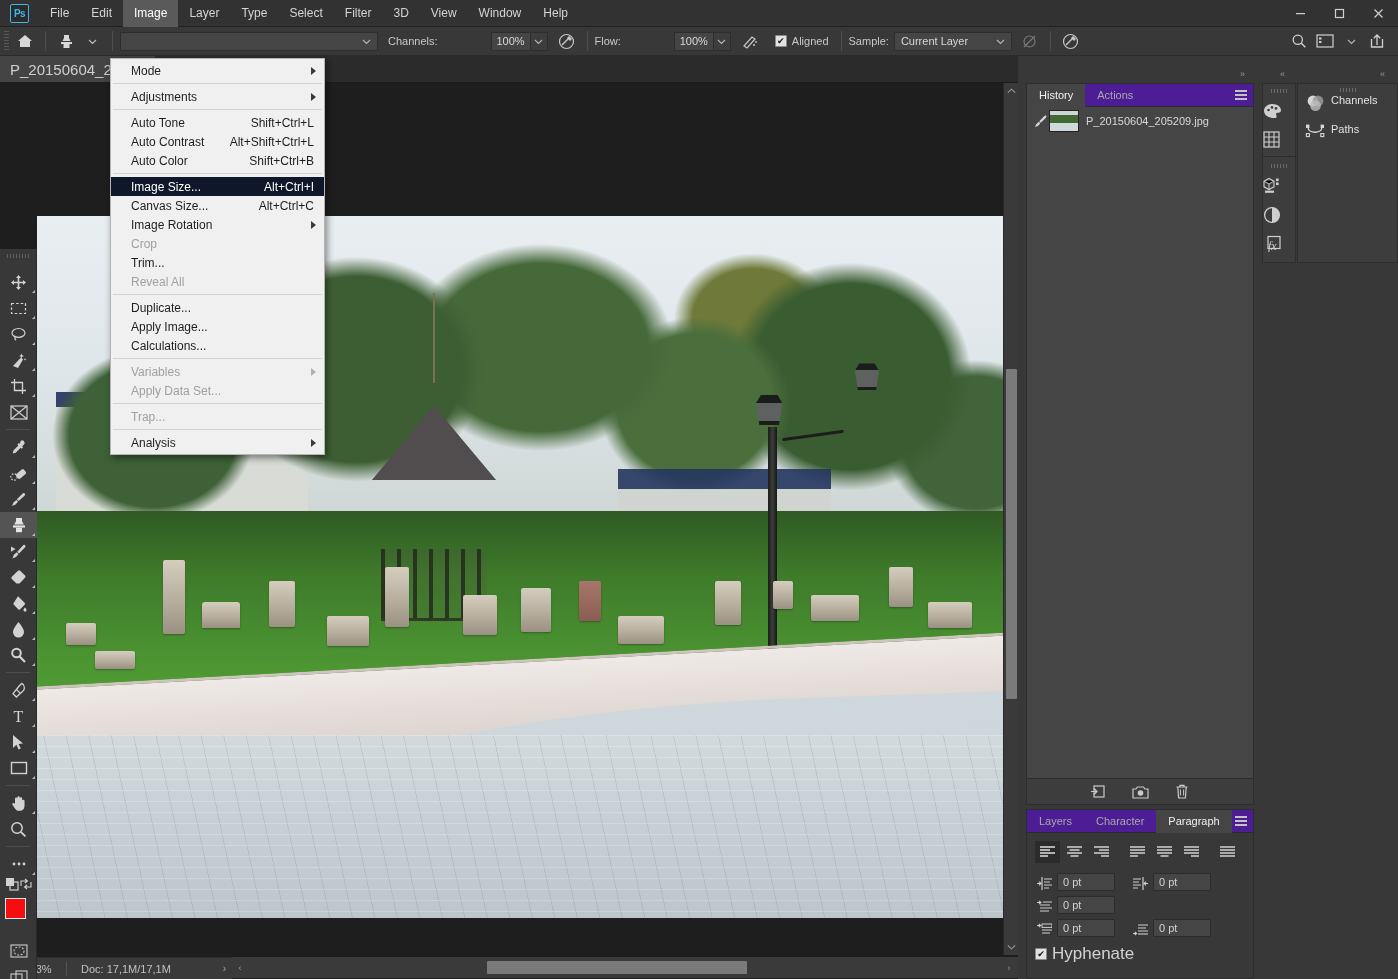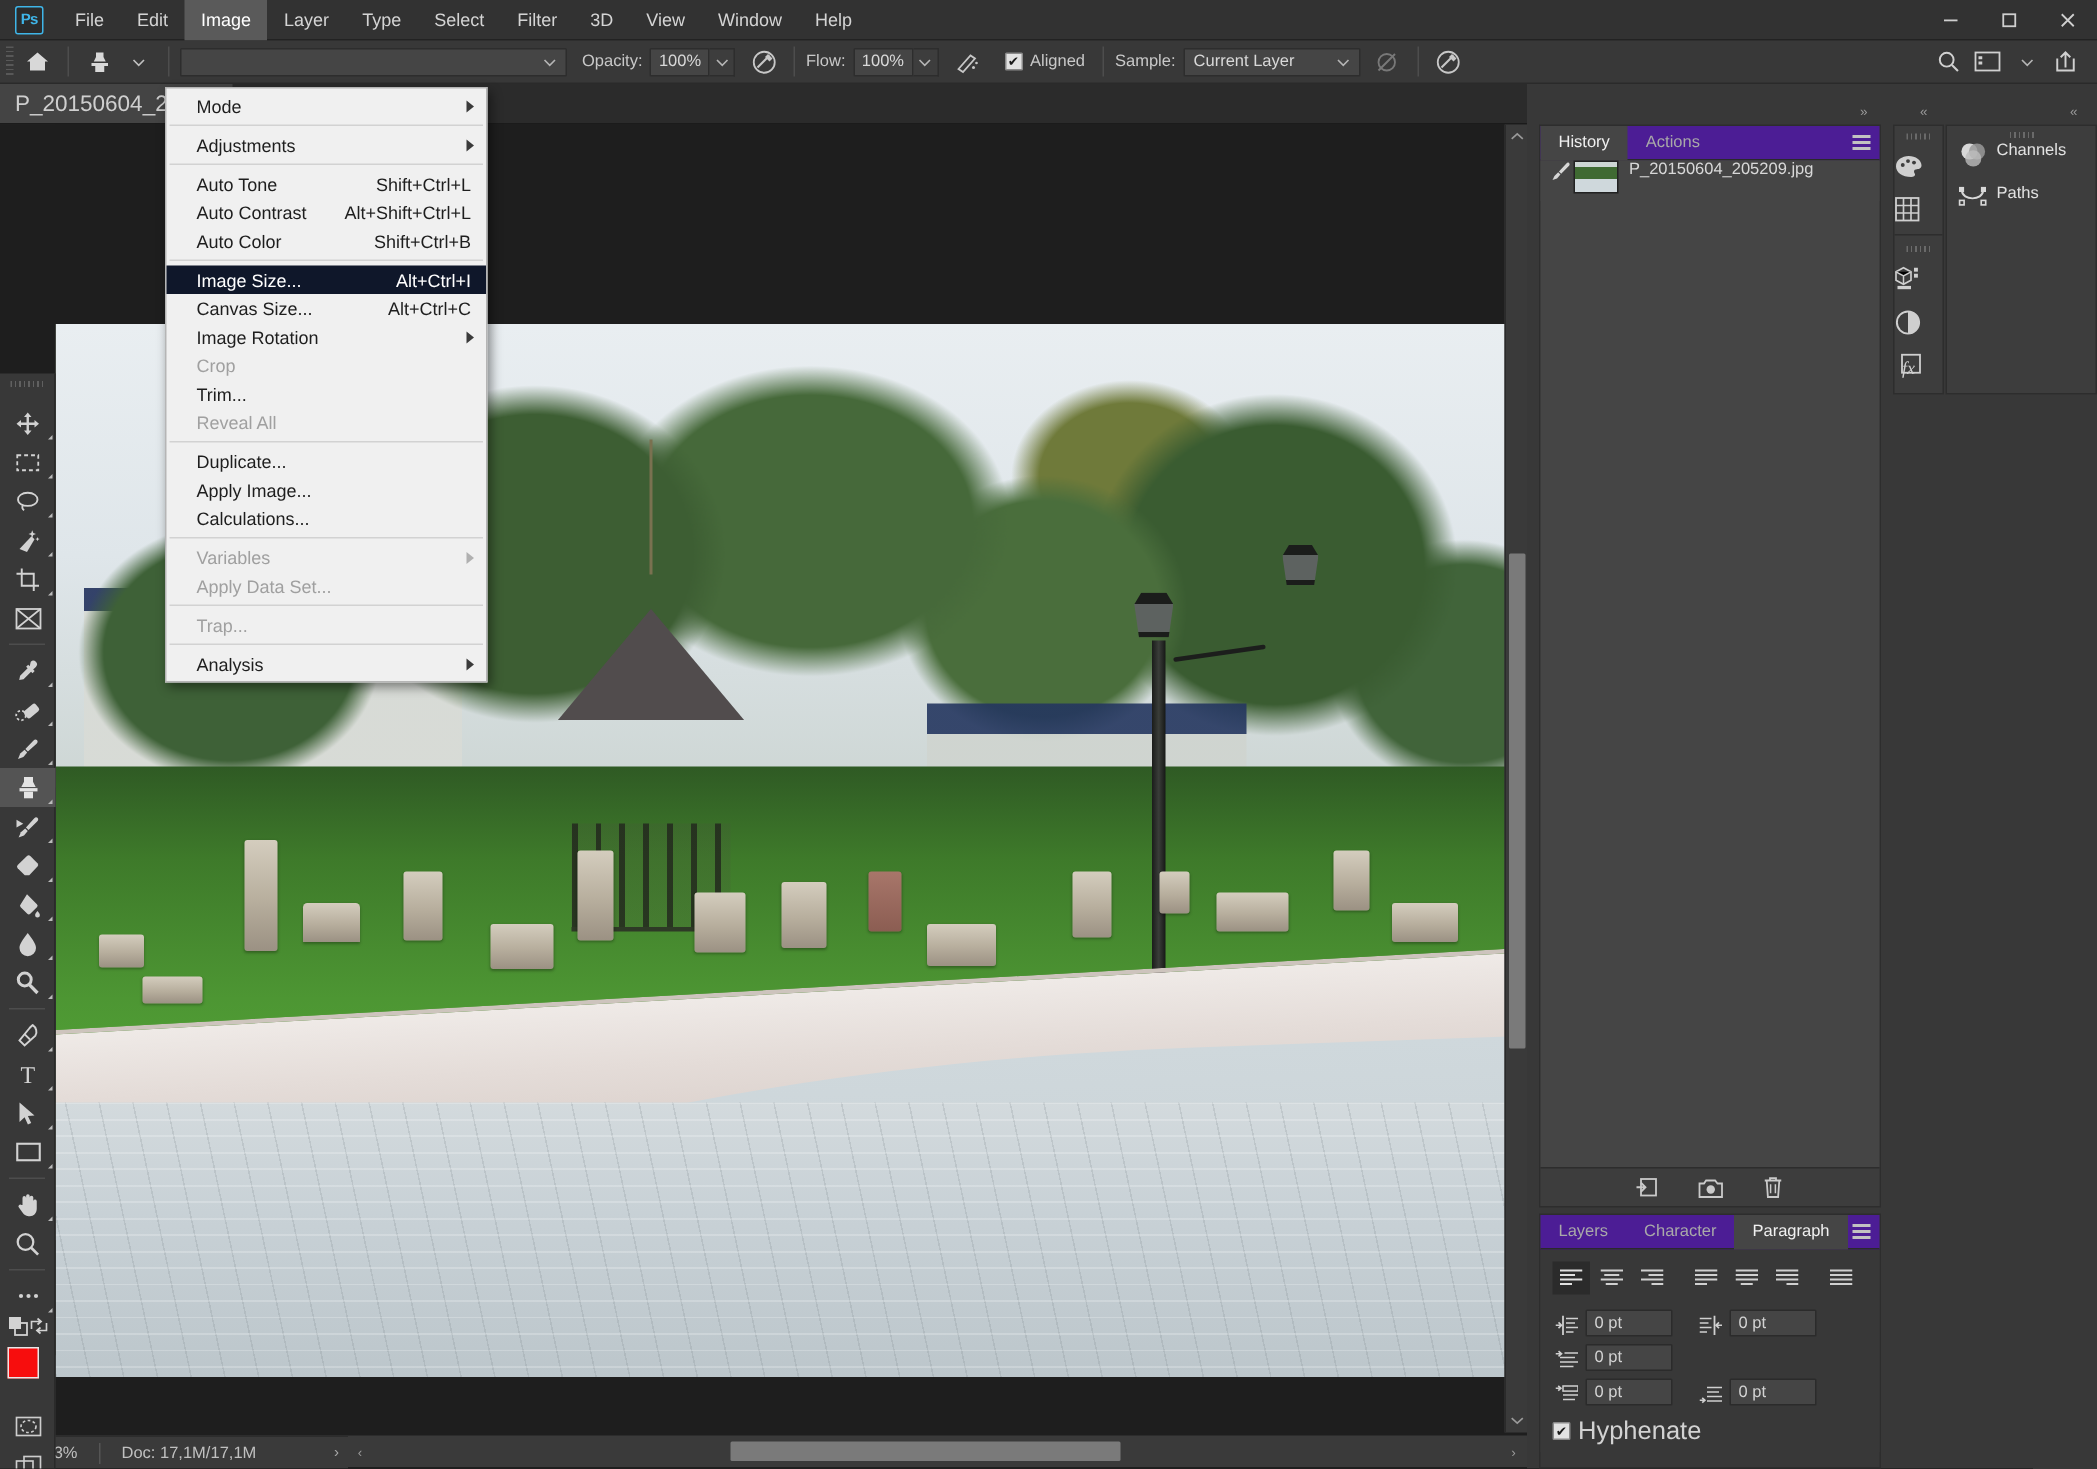--- a/index.html
+++ b/index.html
@@ -47,21 +47,21 @@
   }
   .grip { width:5px; height:20px; margin-left:4px; margin-right:3px;
     background-image: repeating-linear-gradient(to bottom,#585858 0 1px,transparent 1px 3px);
   }
   .ob-sep { width:1px; height:20px; background:#4d4d4d; margin:0 7px; }
   .ob-icon { width:26px; height:24px; display:flex; align-items:center; justify-content:center; color:#c5c5c5; }
   .ob-label { font-size:11px; color:#c8c8c8; margin-right:5px; white-space:nowrap; }
   .ob-input {
     background:#454545; border:1px solid #2d2d2d; color:#d8d8d8;
     height:19px; line-height:17px; font-size:11px; padding:0 4px;
-    text-align:center; border-radius:1px;
+    text-align:center; border-radius:1px;margin-left:48px;
   }
   .ob-caret {
     width:17px; height:19px; background:#3d3d3d; border:1px solid #2d2d2d;
     border-left:none; display:flex; align-items:center; justify-content:center;
     color:#b0b0b0; font-size:8px;
   }
   .ob-select {
     background:#454545; border:1px solid #2d2d2d; color:#d8d8d8; height:19px;
     font-size:11px; padding:0 6px; display:flex; align-items:center;
     min-width:108px; justify-content:space-between; border-radius:1px;
@@ -254,21 +254,21 @@
   }
   .ptab.active { background:#454545; color:#f0f0f0; }
   .ptab-menu {
     position:absolute; right:6px; top:6px; width:12px; height:11px;
     background-image: repeating-linear-gradient(to bottom,#c2c2c2 0 2px, transparent 2px 4px);
   }
 
   
   .history-panel { left:1026px; top:83px; width:228px; height:722px; }
   .hist-body { position:relative; background:#454545; height:calc(100% - 23px - 26px); }
-  .hist-row { display:flex; align-items:flex-start; height:27px; padding-left:4px; }
+  .hist-row { display:flex; align-items:center; height:27px; padding-left:4px; }
   .hist-row.snapshot { background:#454545; }
   .hist-row.sel { background:#5b5b5b; }
   .hist-thumb {
     width:30px; height:22px; margin-right:7px; flex:none;
     background:linear-gradient(to bottom,#cdd6d4 0 18%, #3f6a32 18% 58%, #cfd8dc 58% 100%);
     border:1px solid #222;
   }
   .hist-icon { width:18px; flex:none; display:flex; align-items:center; justify-content:center; color:#d6d6d6; }
   .hist-label { font-size:11px; color:#d8d8d8; white-space:nowrap; overflow:hidden; }
   .hist-chk { width:13px; height:13px; border:1px solid #6e6e6e; margin-right:6px; flex:none; }
@@ -404,21 +404,21 @@
 
     <div style="width:258px;height:19px;background:#454545;border:1px solid #2d2d2d;display:flex;align-items:center;justify-content:flex-end;border-radius:1px;">
       <span style="margin-right:6px;">
         <svg width="9" height="9" viewBox="0 0 9 9">
             <path d="M1 3 L4.5 6.5 L8 3" stroke="#b5b5b5" stroke-width="1.1" fill="none"></path>
           </svg>
       </span>
     </div>
 
     <div style="width:10px;"></div>
-    <div class="ob-label">Opacity:</div>
+    <div class="ob-label">Channels:</div>
     <input class="ob-input" style="width: 40px;" value="100%">
     <div class="ob-caret">
       <svg width="9" height="9" viewBox="0 0 9 9">
           <path d="M1 3 L4.5 6.5 L8 3" stroke="#b5b5b5" stroke-width="1.1" fill="none"></path>
         </svg>
     </div>
     <div class="ob-icon" style="margin-left:6px;">
       <svg width="17" height="17" viewBox="0 0 17 17">
           <circle cx="8.5" cy="8.5" r="7" fill="none" stroke="#c7c7c7" stroke-width="1.2"></circle>
           <path d="M4 12 L12 4" stroke="#c7c7c7" stroke-width="1.4"></path>

